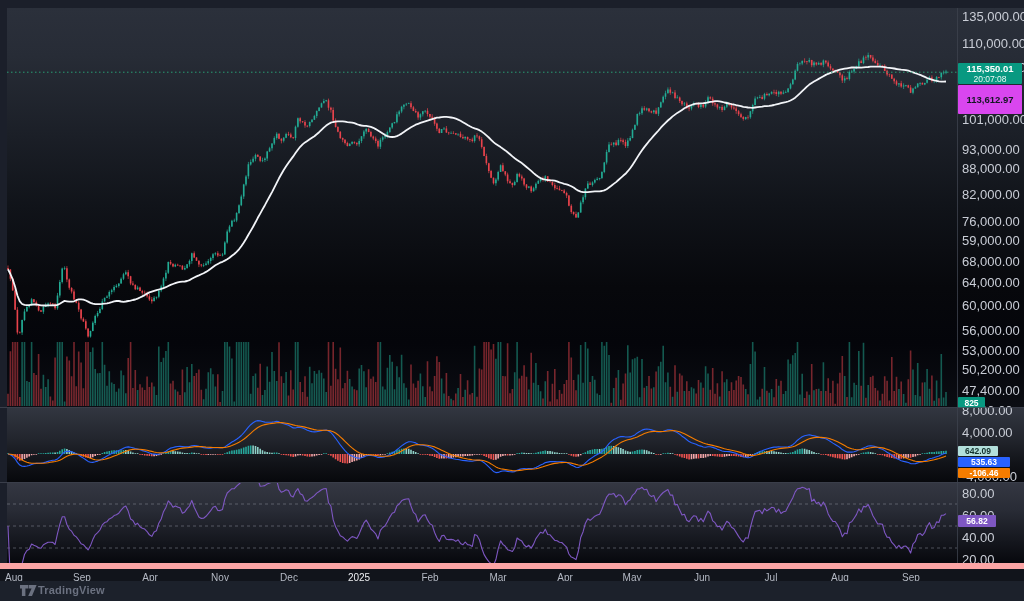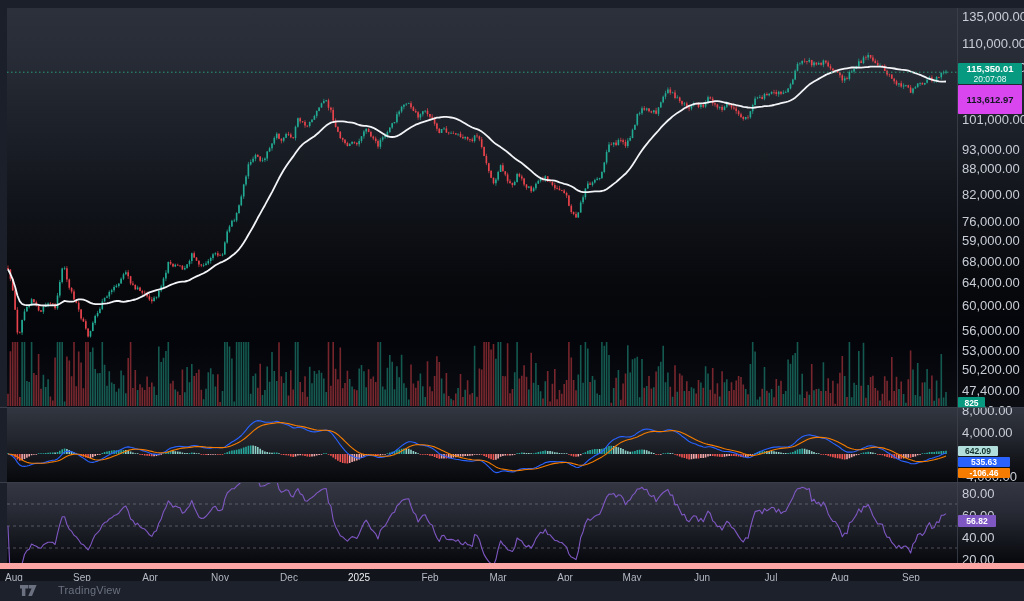--- a/index.html
+++ b/index.html
@@ -21,22 +21,22 @@
   .badge-ma{top:85px;width:64px;height:29px;background:#d946ef;color:#131722;}
   .badge-vol{top:397px;width:27px;height:11px;background:#089981;color:#fff;font-size:8.5px;}
   .badge-hist{top:446px;width:40px;height:10px;background:#b2dfdb;color:#13322d;font-size:8.5px;}
   .badge-macd{top:457px;width:52px;height:10px;background:#2962ff;color:#fff;font-size:8.5px;}
   .badge-signal{top:468px;width:52px;height:10px;background:#f57c00;color:#fff;font-size:8.5px;}
   .badge-rsi{top:515px;width:38px;height:12px;background:#7e57c2;color:#fff;font-size:8.5px;}
   .time-axis{position:absolute;left:0;top:563px;width:1024px;height:17px;background:#11141b;z-index:7;border-top:6px solid #fca5a5;}
   .time-axis .t{position:absolute;top:3px;transform:translateX(-50%);font-size:10px;color:#b4b9c4;}
   .time-axis .t.strong{color:#eceef2;font-weight:400;}
   .bottom-bar{position:absolute;left:0;top:581px;width:1024px;height:20px;background:#1c212b;z-index:7;}
-  .logo{position:absolute;left:20px;top:3px;display:flex;align-items:center;gap:21px;color:#6b7180;
-        font-size:11px;font-weight:400;letter-spacing:.2px;cursor:pointer;}
+  .logo{position:absolute;left:20px;top:3px;display:flex;align-items:center;gap:1px;color:#6b7180;
+        font-size:11px;font-weight:700;letter-spacing:.2px;cursor:pointer;}
 </style>
 </head>
 <body>
 
 <div class="stage">
   <div class="pane pane-price"></div>
   <div class="pane pane-macd"></div>
   <div class="pane pane-rsi"></div>
   <div class="left-strip"></div>
 

